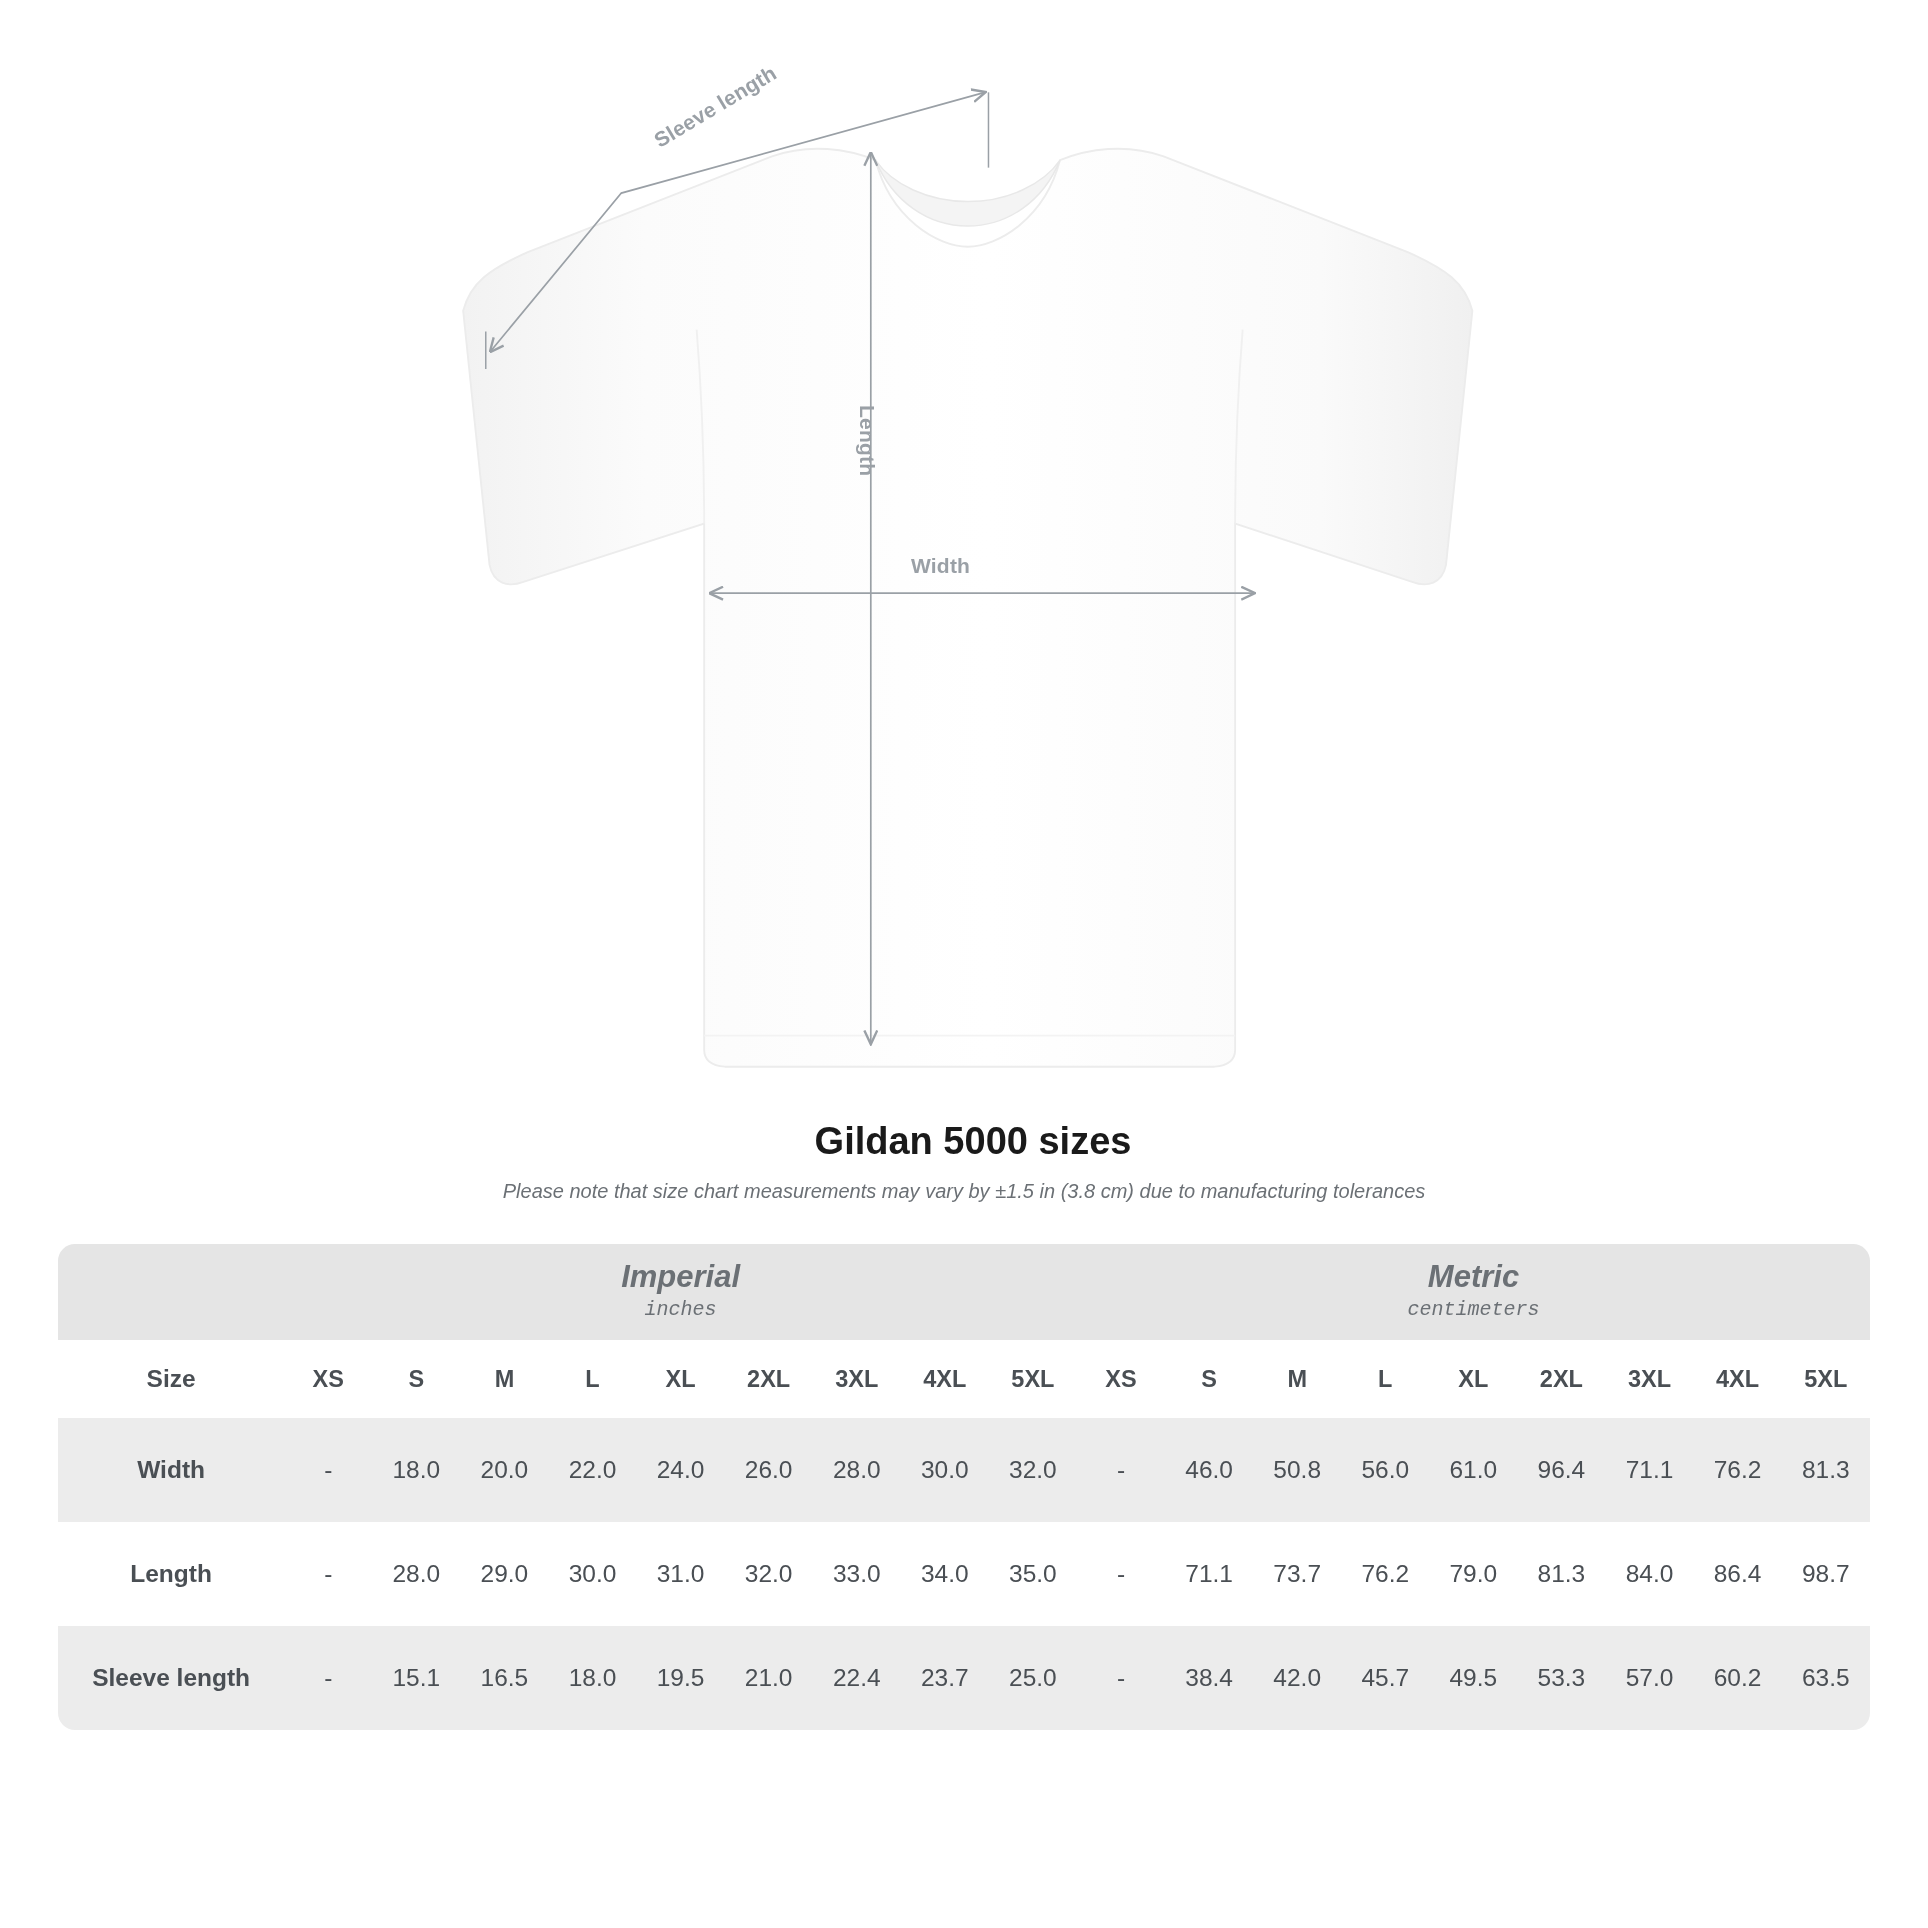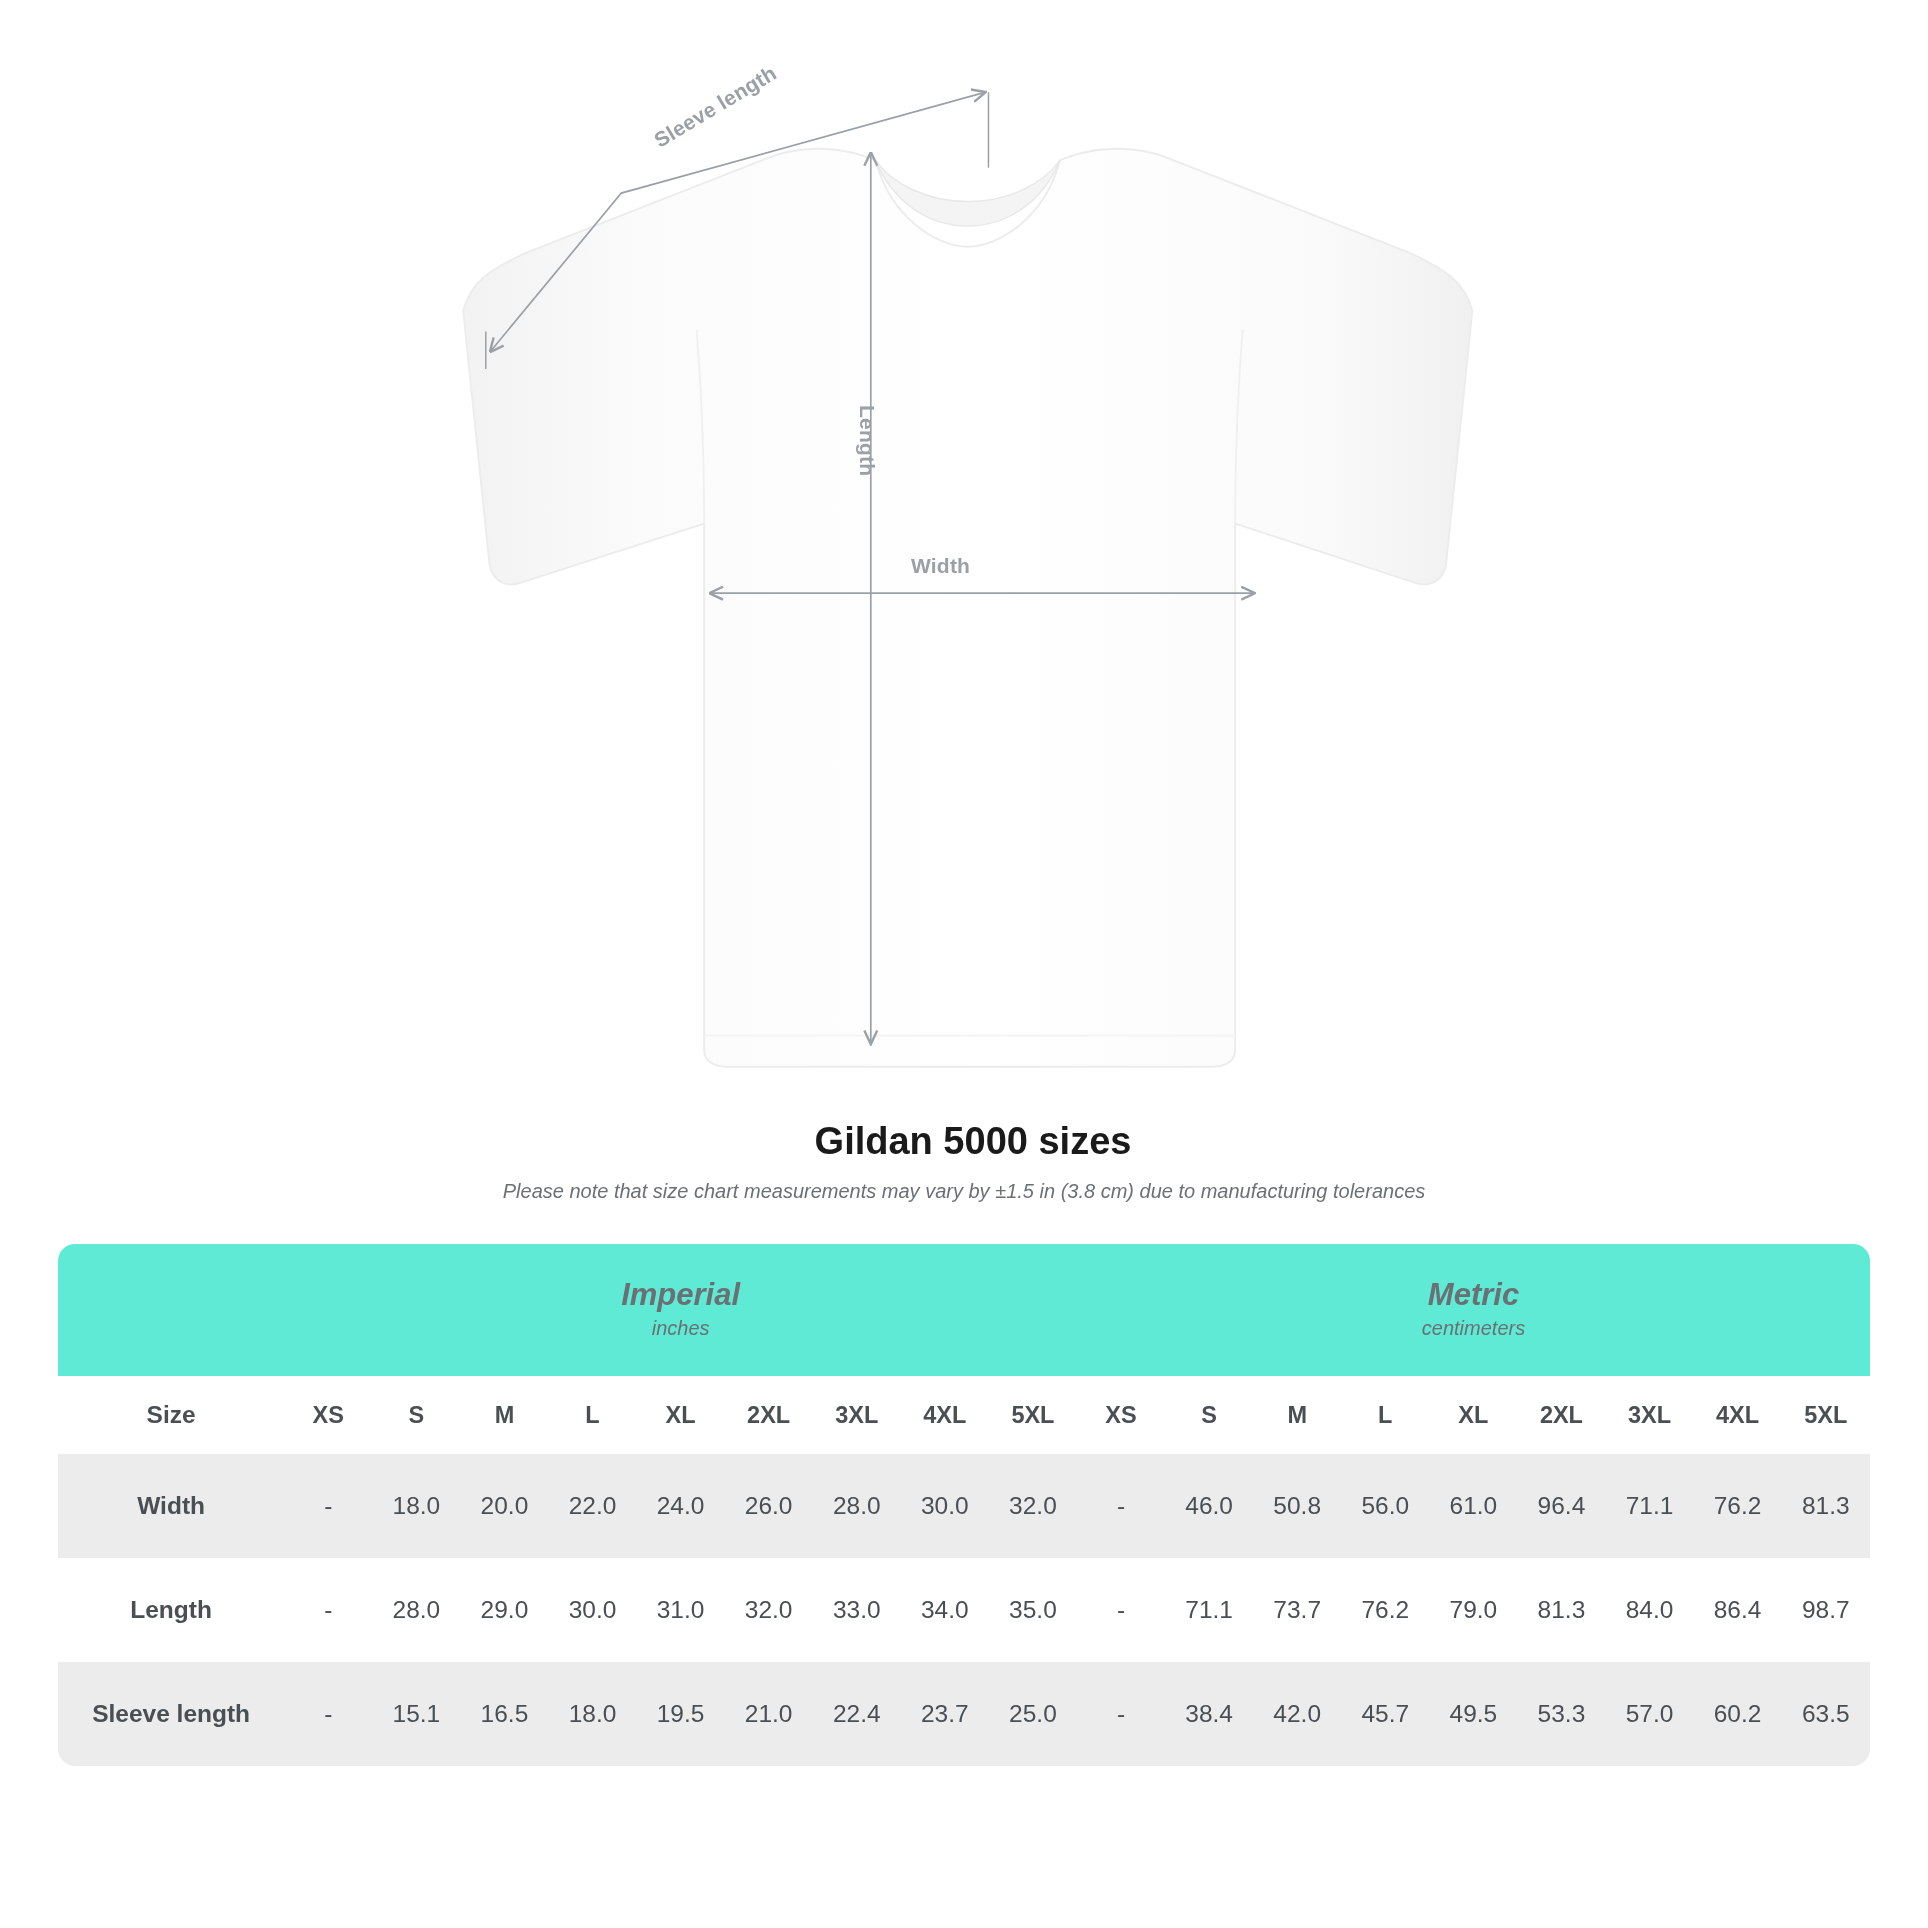--- a/index.html
+++ b/index.html
@@ -83,41 +83,42 @@
   }
   table.size-table td, table.size-table th {
     padding: 0;
     margin: 0;
     border: none;
     text-align: center;
     vertical-align: middle;
   }
   
   .unit-row td {
-    background: #5eead4;
-    height: 132px;
+    background: #e5e5e5;
+    height: 96px;
   }
   .unit-row td.corner-left {
     border-top-left-radius: 17px;
   }
   .unit-row td.corner-right {
     border-top-right-radius: 17px;
   }
   .unit-name {
     font-size: 31px;
     font-weight: bold;
     font-style: italic;
     color: #6b7075;
     line-height: 1.15;
   }
   .unit-sub {
     font-size: 20px;
     font-style: italic;
     color: #6b7075;
     line-height: 1.6;
+    font-family: Liberation Mono, monospace;
   }
   
   .size-row td {
     height: 78px;
     font-size: 23.5px;
     font-weight: bold;
     color: #4a4f54;
     background: #ffffff;
   }
   .size-row td.rowlabel {

